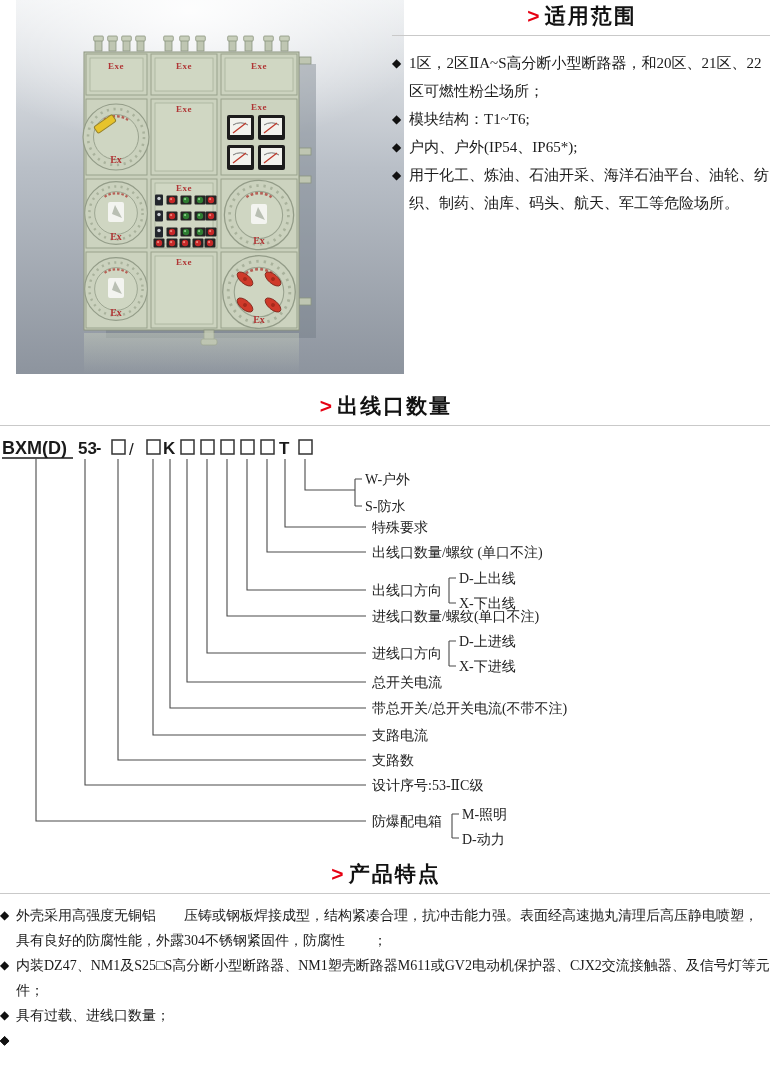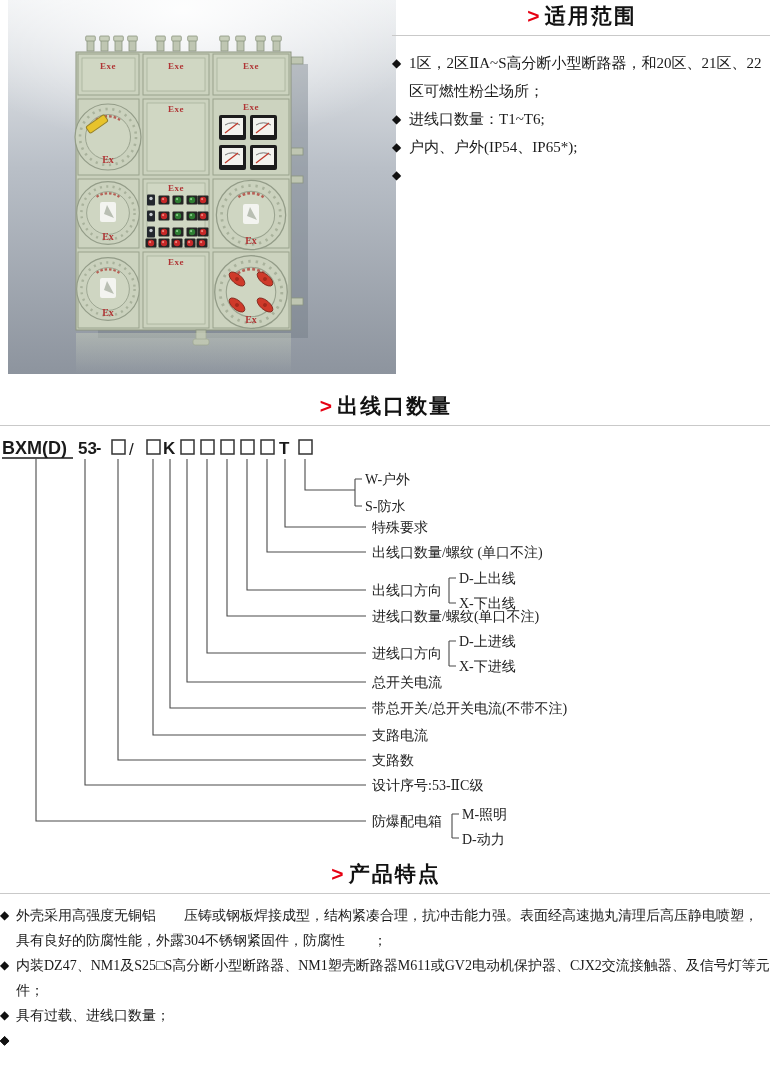--- a/index.html
+++ b/index.html
@@ -1,18 +1,18 @@
 <!DOCTYPE html>
 <html><head>
 <meta charset="utf-8">
 <style>
   html,body{margin:0;padding:0;background:#ffffff;}
   .page{position:relative;width:770px;height:1080px;background:#fff;overflow:hidden;
         font-family:"Liberation Serif","DejaVu Serif",serif;color:#1a1a1a;}
-  .photo{position:absolute;left:8px;top:0;width:388px;height:374px;}
+  .photo{position:absolute;left:16px;top:0;width:388px;height:374px;}
   .sec-h{margin:0;padding:0 0 5px 2px;font-family:"Liberation Sans","DejaVu Sans",sans-serif;
          font-weight:bold;font-size:21px;letter-spacing:2px;color:#111;border-bottom:1px solid #c9c9c9;text-align:center;}
   .gt{color:#e60012;margin-right:5px;letter-spacing:0;}
   .app{position:absolute;left:392px;top:2px;width:378px;}
   .app ul{list-style:none;margin:13px 0 0;padding:0;font-size:15px;line-height:28px;}
   .app li{position:relative;padding-left:17px;}
   .features{position:absolute;left:0;top:860px;width:770px;}
   .features ul{list-style:none;margin:9px 0 0;padding:0;font-size:14px;line-height:25px;}
   .features li{position:relative;padding-left:16px;}
   .bullet{position:absolute;left:0;top:0;font-size:12px;color:#111;}
@@ -220,23 +220,23 @@
       </g>
 
       <rect x="68" y="333" width="215" height="41" fill="url(#refl)"></rect>
     </svg>
   </div>
 
   <div class="app">
     <h2 class="sec-h"><span class="gt">&gt;</span><span>适用范围</span></h2>
     <ul>
       <li><span class="bullet">◆</span><span>1区，2区ⅡA~S高分断小型断路器，和20区、21区、22区可燃性粉尘场所；</span></li>
-      <li><span class="bullet">◆</span><span>进线口数量：T1~T6;</span></li>
+      <li><span class="bullet">◆</span><span>模块结构：T1~T6;</span></li>
       <li><span class="bullet">◆</span><span>户内、户外(IP54、IP65*);</span></li>
-      <li><span class="bullet">◆</span></li>
+      <li><span class="bullet">◆</span><span>用于化工、炼油、石油开采、海洋石油平台、油轮、纺织、制药、油库、码头、航天、军工等危险场所。</span></li>
     </ul>
   </div>
 
   <div class="model">
     <h2 class="sec-h"><span class="gt">&gt;</span><span>出线口数量</span></h2>
     <svg width="770" height="422" viewBox="0 0 770 422">
       <g font-family="'Liberation Sans','DejaVu Sans',sans-serif" font-weight="bold" fill="#1a1a1a">
         <text x="2" y="25" font-size="18">BXM(D)</text>
         <text x="78" y="25" font-size="17">53</text>
         <text x="96" y="24" font-size="16">-</text>

